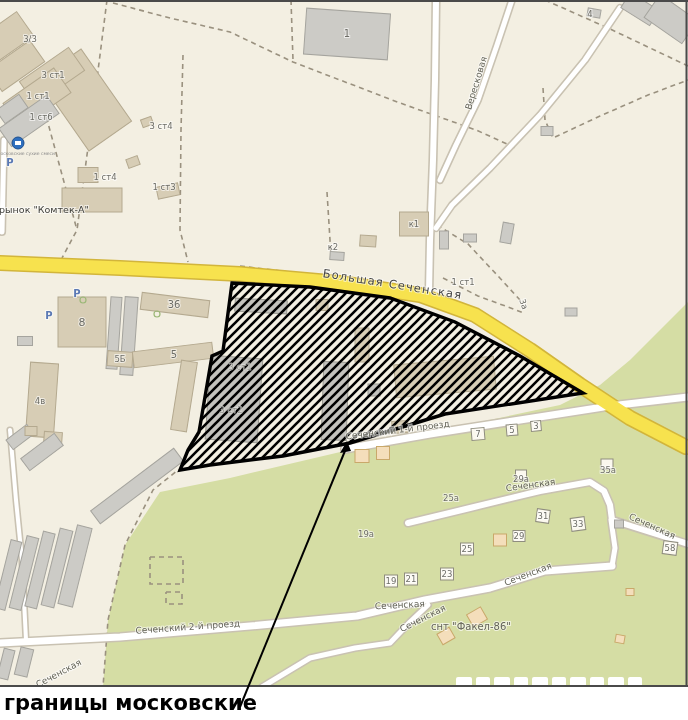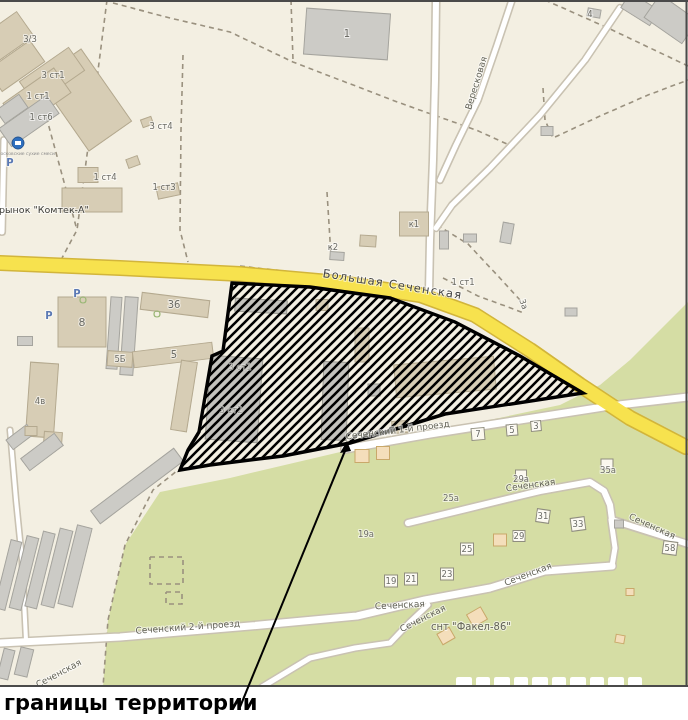--- a/index.html
+++ b/index.html
@@ -208,14 +208,14 @@
       <rect x="590" y="677" width="14" height="10" rx="2" fill="#ffffff"></rect>
       <rect x="608" y="677" width="16" height="10" rx="2" fill="#ffffff"></rect>
       <rect x="628" y="677" width="14" height="10" rx="2" fill="#ffffff"></rect>
       <rect x="0" y="687" width="688" height="33" fill="#ffffff"></rect>
       <line x1="0" y1="1" x2="688" y2="1" stroke="#4a4a4a" stroke-width="2"></line>
       <line x1="686.5" y1="0" x2="686.5" y2="687" stroke="#4a4a4a" stroke-width="2"></line>
       <line x1="0" y1="686" x2="688" y2="686" stroke="#4a4a4a" stroke-width="2"></line>
       <line x1="240" y1="707" x2="347" y2="446" stroke="#000" stroke-width="2"></line>
       <polygon points="347,441 340,453 351,451" fill="#000"></polygon>
     </svg>
-  <div id="legend">границы территории</div>
+  <div id="legend">границы московские</div>
 </div>
 
 </body></html>

